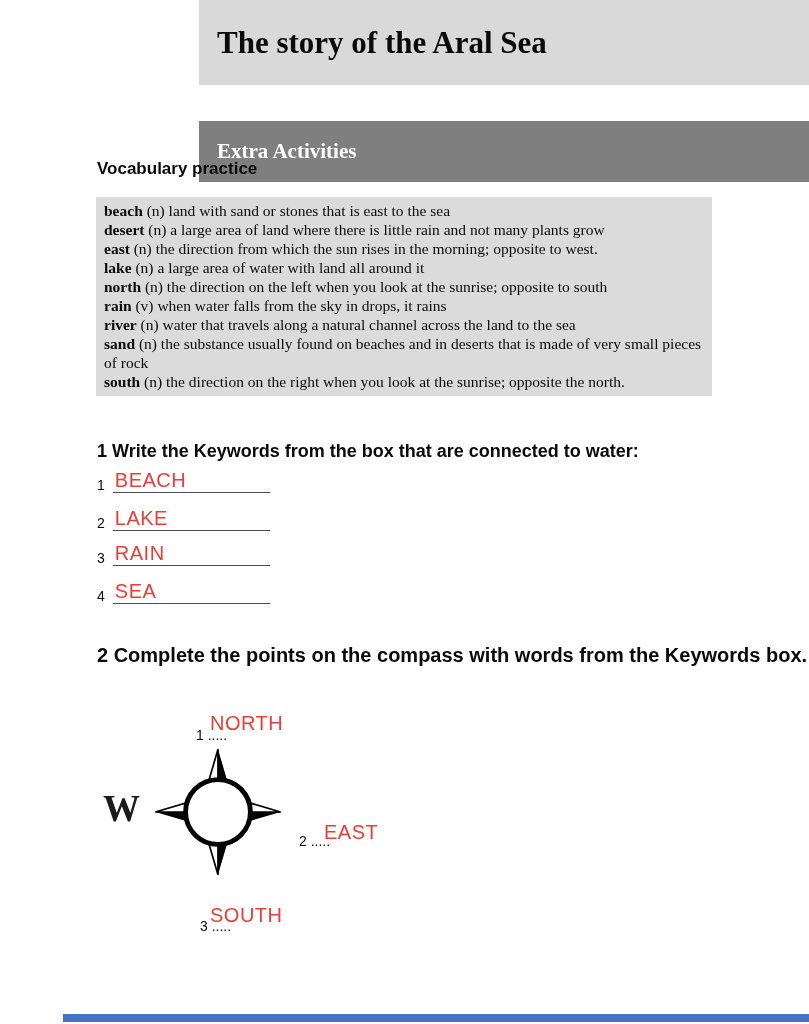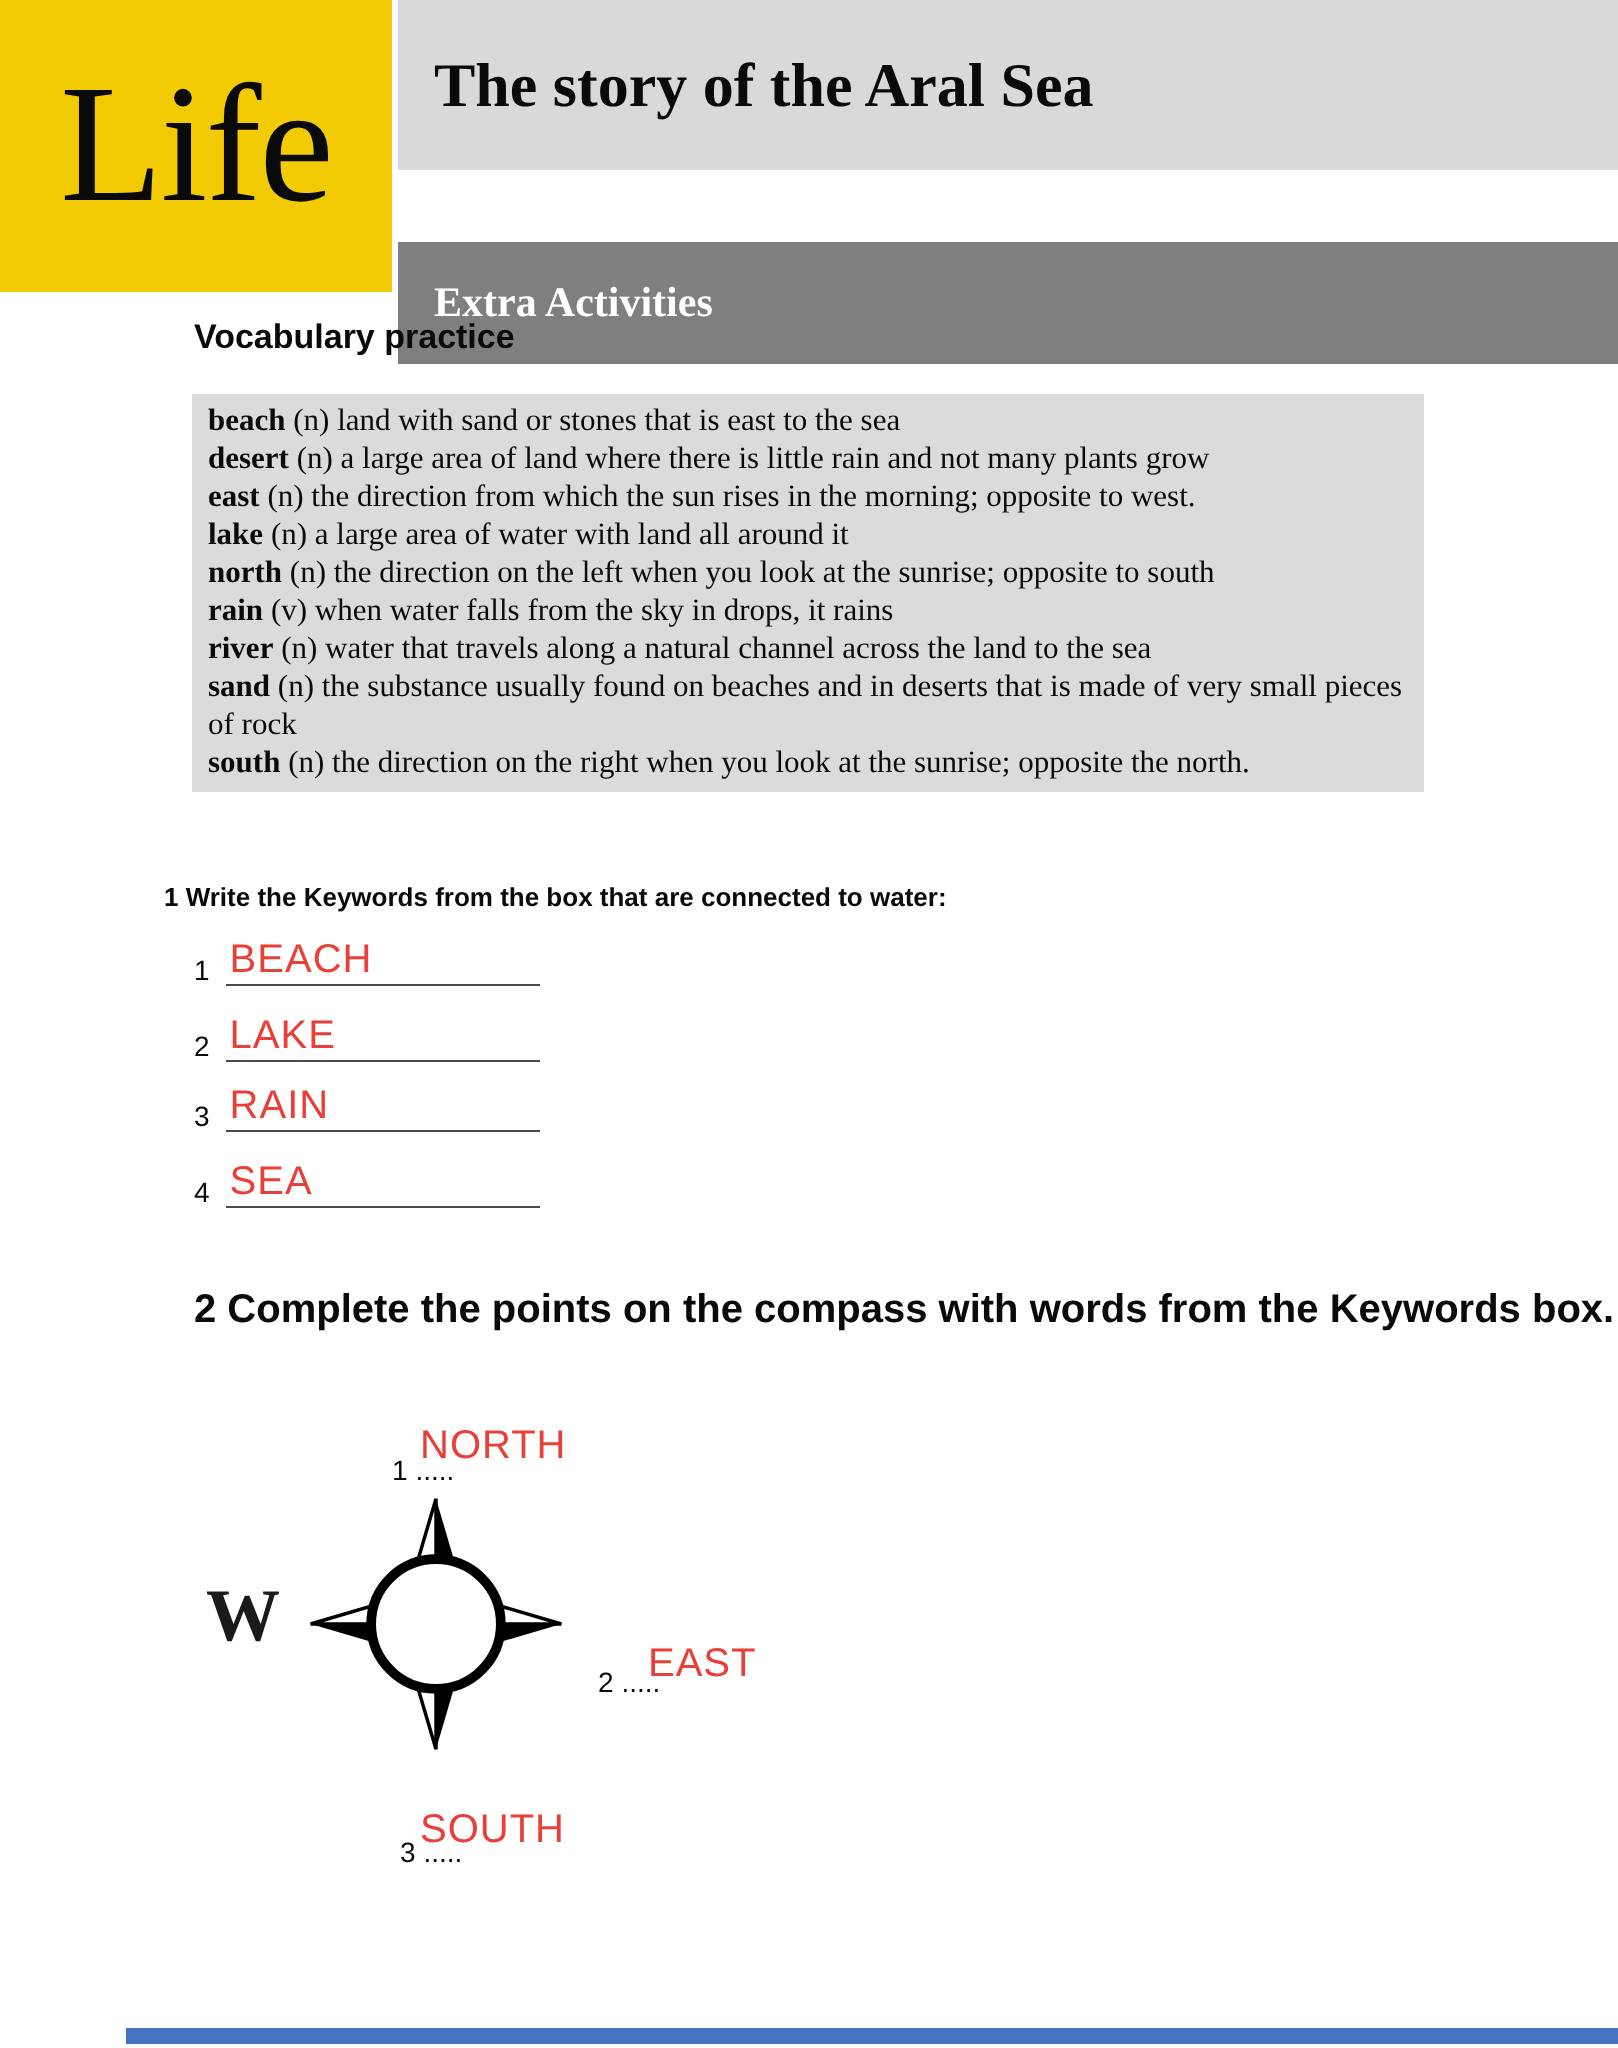--- a/index.html
+++ b/index.html
@@ -38,21 +38,21 @@
   }
   
   .vocab-box{
     position:absolute;left:96px;top:197px;width:616px;min-height:199px;
     background:#DBDBDB;padding:4px 8px;box-sizing:border-box;
     font-family:"Liberation Serif",serif;font-size:15.5px;line-height:19px;color:#0a0a0a;
   }
   .vocab-line b{font-weight:bold;}
   
   .ex1-heading{
-    position:absolute;left:82px;top:441px;font-size:13px;font-weight:bold;color:#0a0a0a;
+    position:absolute;left:97px;top:441px;font-size:18px;font-weight:bold;color:#0a0a0a;
   }
   .answer-row{
     position:absolute;left:97px;display:flex;align-items:flex-end;height:26px;
   }
   .answer-num{font-size:14px;color:#0a0a0a;padding-bottom:0px;}
   .answer-blank{
     display:inline-block;width:157px;margin-left:8px;
     border-bottom:1.5px solid #4a4a4a;
   }
   .answer-red{
@@ -73,23 +73,20 @@
   
   .footer-rule{
     position:absolute;left:63px;top:1014px;width:746px;height:8px;background:#4472C4;
   }
 </style>
 </head>
 <body>
 
 <div class="page">
 
-  <div class="logo-box">
-    <span class="logo-text">Life</span>
-  </div>
   <div class="title-band">
     <span class="title-text">The story of the Aral Sea</span>
   </div>
   <div class="subtitle-band">
     <span class="subtitle-text">Extra Activities</span>
   </div>
 
   <div class="section-heading">Vocabulary practice</div>
 
   <div class="vocab-box">

